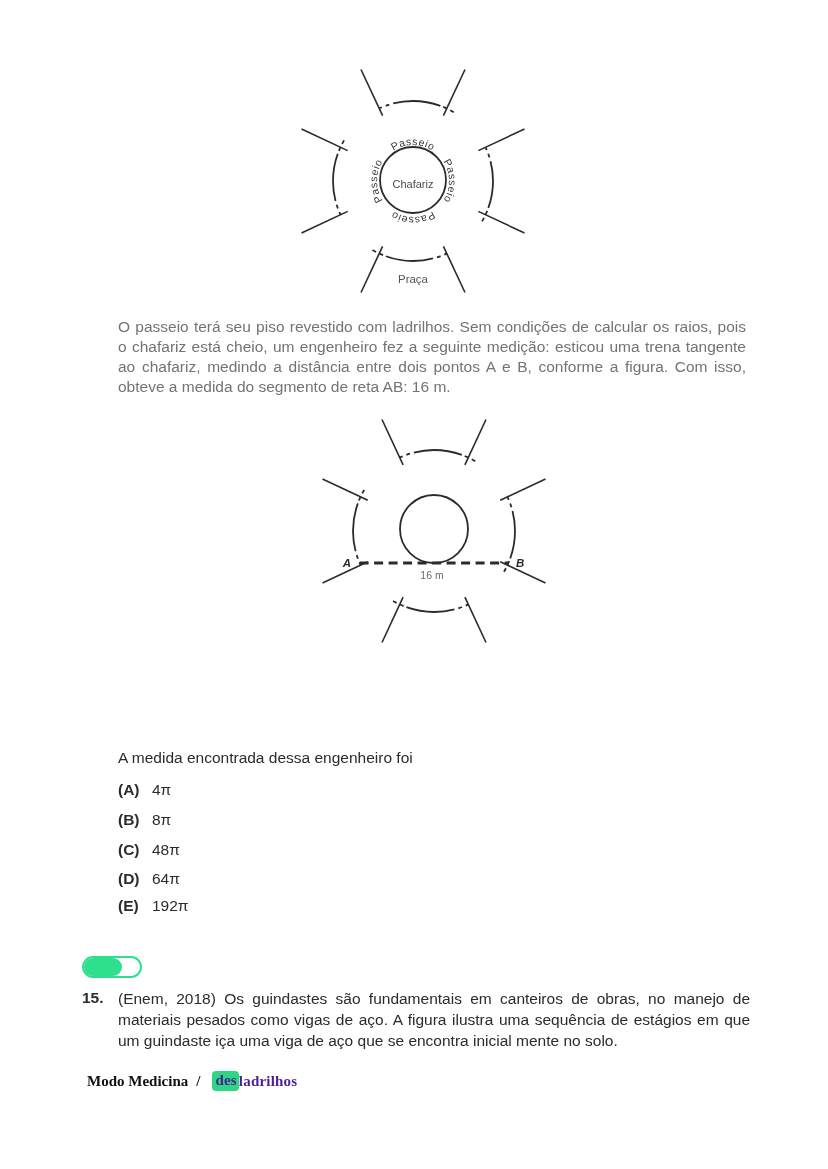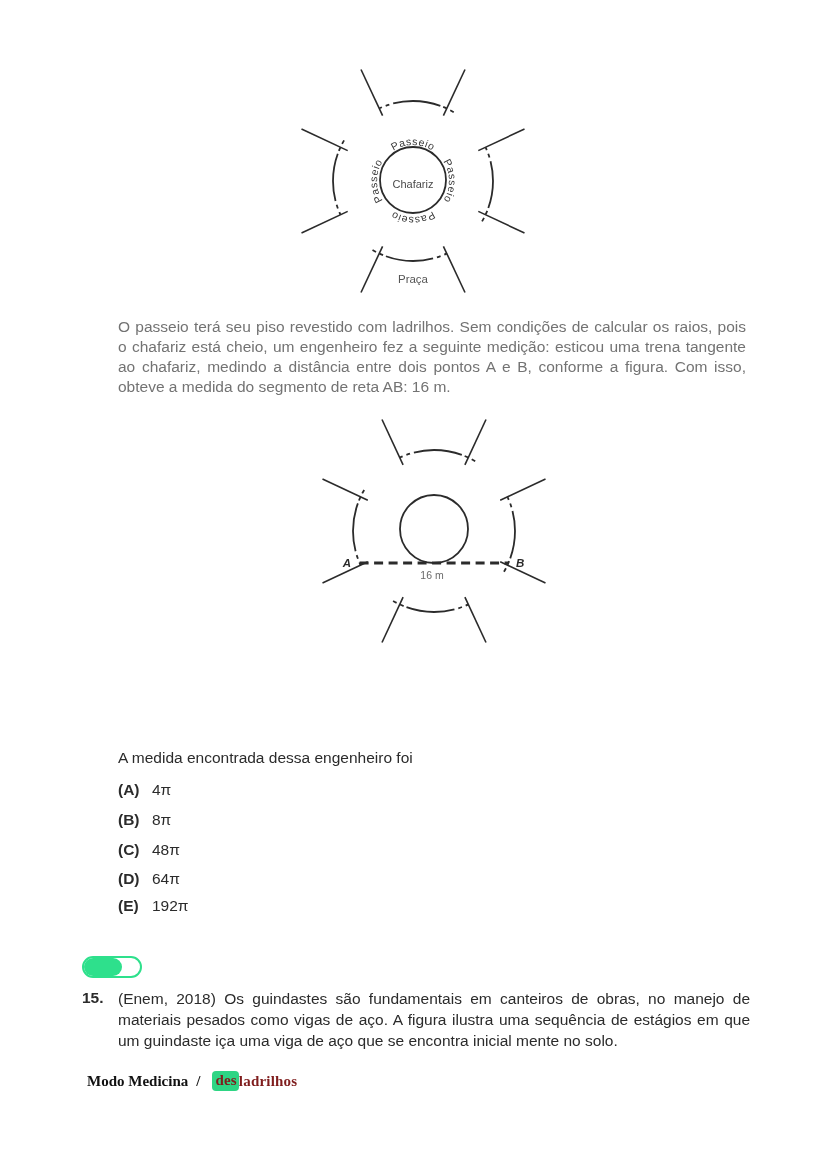--- a/index.html
+++ b/index.html
@@ -23,21 +23,21 @@
   .option-value{}
   .toggle{position:absolute;left:82px;top:956px;width:56px;height:18px;border:2px solid #2ee08c;
     border-radius:12px;background:#ffffff;cursor:pointer;}
   .toggle-fill{position:absolute;left:0;top:0;width:38px;height:18px;background:#2ee08c;border-radius:10px;}
   .q15-number{position:absolute;left:82px;top:988px;font-size:15.5px;font-weight:bold;line-height:20px;}
   .q15-text{position:absolute;left:118px;top:988px;width:632px;font-size:15.5px;line-height:21px;
     text-align:justify;margin:0;}
   .footer{position:absolute;left:87px;top:1071px;display:flex;align-items:center;font-size:15px;
     font-weight:bold;color:#111;font-family:Liberation Serif, serif;}
   .footer-sep{margin:0 12px 0 8px;}
-  .logo{display:flex;align-items:center;font-size:15px;font-weight:bold;color:#7f1d1d;letter-spacing:0.2px;}
+  .logo{display:flex;align-items:center;font-size:15px;font-weight:bold;color:#4c1d95;letter-spacing:0.2px;}
   .logo-des{background:#2ed584;border-radius:4px;padding:1px 2px 2px 3px;display:inline-block;}
 </style>
 </head>
 <body>
 
 <div class="page">
 
   <svg class="fig" style="left:272px;top:55px;" width="282" height="250" viewBox="0 0 282 250">
     <defs>
       <path id="f1pb" d="M 141 162 A 36 36 0 1 1 141 90 A 36 36 0 1 1 141 162" fill="none"></path>

